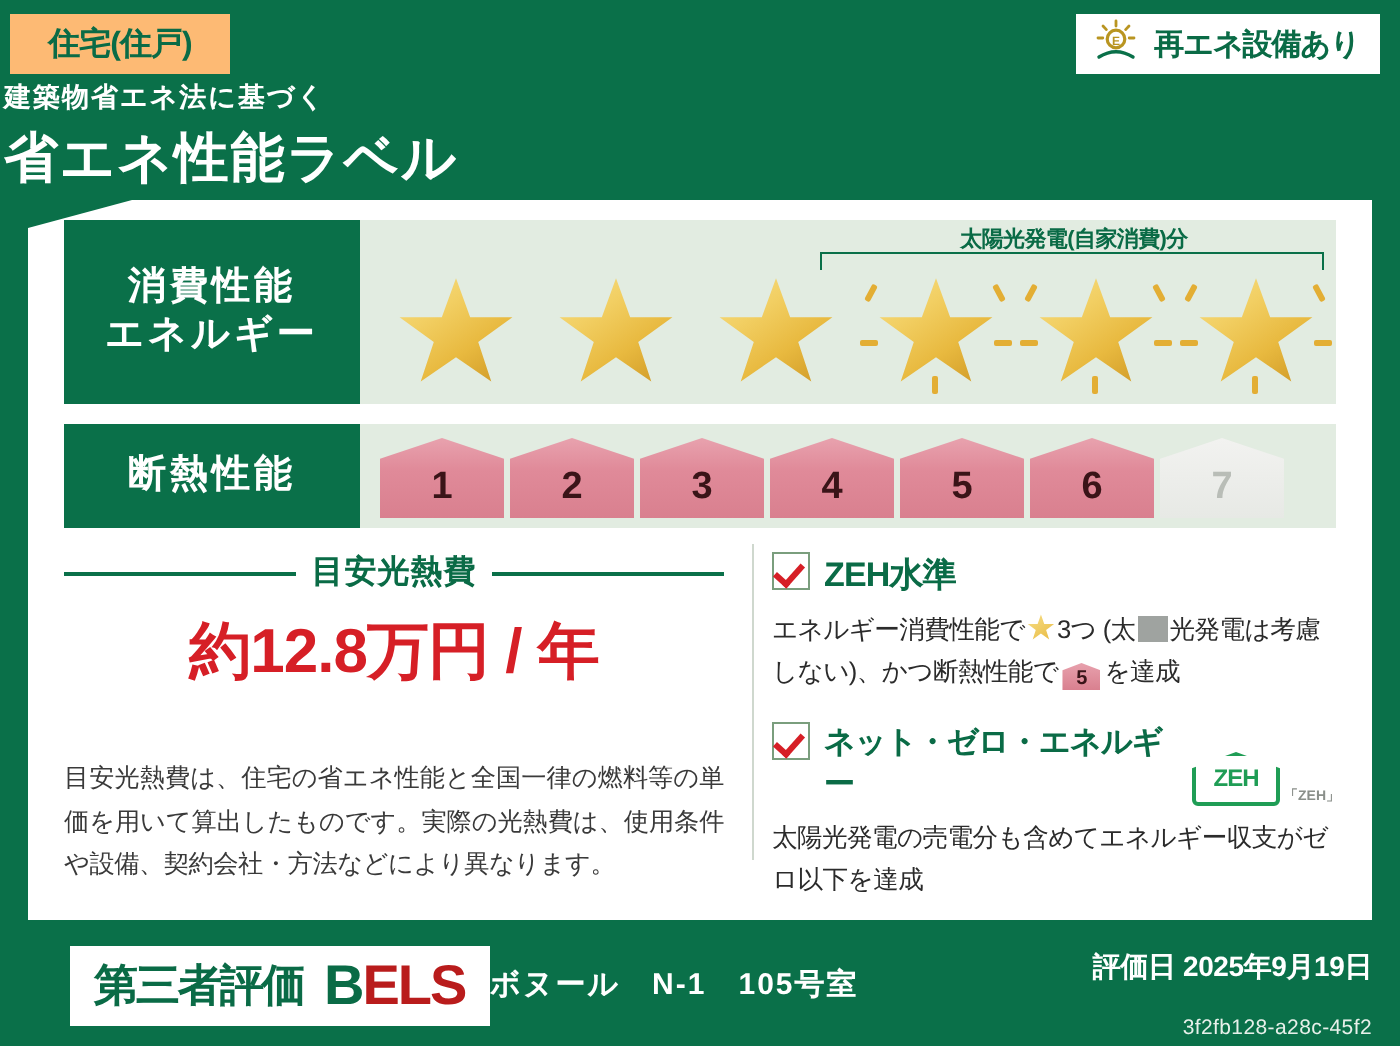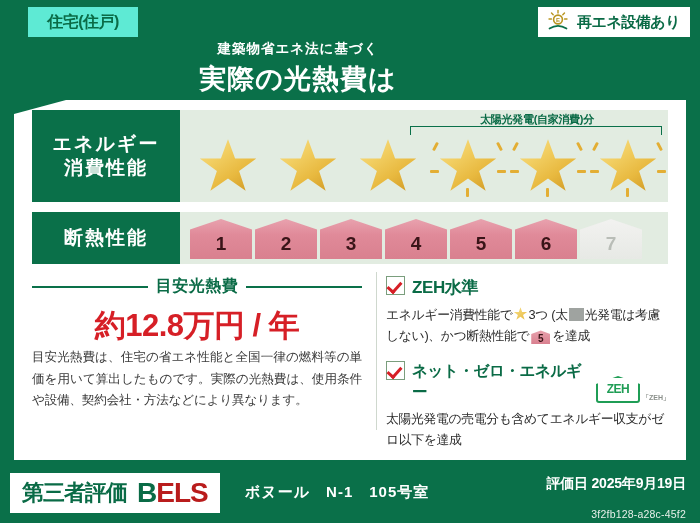--- a/index.html
+++ b/index.html
@@ -6,33 +6,33 @@
   body{
     width:700px;height:523px;overflow:hidden;
     background:#0a7049;
     font-family:"Liberation Sans","DejaVu Sans",sans-serif;
     -webkit-font-smoothing:antialiased;
   }
   .label{position:relative;width:700px;height:523px;background:#0a7049;overflow:hidden;}
 
   
   .cat-chip{
-    position:absolute;left:28px;top:7px;width:110px;height:30px;
-    background:#5eead4;display:flex;align-items:center;justify-content:center;
+    position:absolute;left:5px;top:7px;width:110px;height:30px;
+    background:#fdba74;display:flex;align-items:center;justify-content:center;
     color:#0a6b46;font-size:16px;font-weight:bold;letter-spacing:-.5px;
   }
   
   .re-chip{
     position:absolute;right:10px;top:7px;height:30px;padding:0 10px 0 8px;
     background:#ffffff;display:flex;align-items:center;gap:7px;
   }
   .re-chip .txt{color:#0a6b46;font-size:15px;font-weight:bold;letter-spacing:-.5px;}
 
   
-  .title-wrap{position:absolute;left:12px;top:40px;width:572px;text-align:center;}
+  .title-wrap{position:absolute;left:2px;top:40px;width:572px;}
   .title-sub{color:#ffffff;font-size:13.5px;font-weight:bold;letter-spacing:1px;}
   .title-main{color:#ffffff;font-size:27px;font-weight:bold;letter-spacing:1px;margin-top:3px;}
 
   
   .card{
     position:absolute;left:14px;top:100px;width:672px;height:360px;
     background:#ffffff;
     clip-path:polygon(0 14px, 52px 0, 672px 0, 672px 360px, 0 360px);
   }
   .card-inner{position:absolute;left:0;top:0;width:672px;height:360px;}
@@ -84,21 +84,21 @@
     color:#b9bdb7;filter:drop-shadow(1.5px 2px 0.5px rgba(170,175,168,.35));
   }
 
   
   .cost{position:absolute;left:18px;top:176px;width:330px;}
   .cost-head{display:flex;align-items:center;gap:8px;}
   .cost-head .ln{flex:1;height:2px;background:#0a7049;}
   .cost-head .t{color:#0a6b46;font-size:16px;font-weight:bold;letter-spacing:.5px;white-space:nowrap;}
   .cost-amt{text-align:center;color:#d61f26;font-size:31px;font-weight:bold;margin-top:8px;letter-spacing:-.5px;}
   .cost-note{
-    margin-top:0;color:#3a3a3a;font-size:12.6px;line-height:1.72;
+    margin-top:32px;color:#3a3a3a;font-size:12.6px;line-height:1.72;
     text-align:justify;letter-spacing:-.2px;
   }
 
   
   .zeh{position:absolute;left:372px;top:176px;width:284px;}
   .divider{position:absolute;left:362px;top:172px;width:1px;height:158px;background:#cfd8ce;}
   .zeh-item{margin-bottom:14px;}
   .zeh-head{display:flex;gap:7px;}
   .chk{
     width:17px;height:17px;border:1.6px solid #7a9e7d;background:#fff;
@@ -128,21 +128,21 @@
     width:40px;height:23px;border:2px solid #1f9d55;border-radius:3px;
     clip-path:polygon(50% 0,100% 30%,100% 100%,0 100%,0 30%);
     display:flex;align-items:center;justify-content:center;
     color:#1f9d55;font-size:12px;font-weight:bold;letter-spacing:-.5px;
   }
   .zeh-mark-cap{color:#8a8f8a;font-size:7px;font-weight:bold;}
 
   
   .footer{position:absolute;left:0;bottom:0;width:700px;height:58px;}
   .bels-box{
-    position:absolute;left:10px;top:8px;height:40px;background:#fff;
+    position:absolute;left:35px;top:8px;height:40px;background:#fff;
     display:flex;align-items:center;gap:10px;padding:0 12px;
   }
   .bels-jp{color:#0a6b46;font-size:22px;font-weight:bold;letter-spacing:-1px;}
   .bels-en{font-size:28px;font-weight:bold;letter-spacing:-1px;line-height:1;}
   .bels-en .b{color:#0a6b46;}
   .bels-en .els{color:#b91c1c;}
   .bldg{
     position:absolute;left:245px;top:18px;color:#ffffff;font-size:15px;
     font-weight:bold;letter-spacing:1px;white-space:nowrap;
   }
@@ -170,30 +170,30 @@
         <circle cx="12" cy="10.5" r="4.4" fill="none" stroke="#b99521" stroke-width="1.6"></circle>
         <text x="12" y="13.4" font-size="6" font-weight="bold" fill="#b99521" text-anchor="middle" font-family="Liberation Sans">E</text>
         <path d="M3.5 19.5 Q12 14.2 20.5 19.5" fill="none" stroke="#0a7049" stroke-width="1.7" stroke-linecap="round"></path>
       </svg>
     </span>
     <span class="txt">再エネ設備あり</span>
   </div>
 
   <div class="title-wrap">
     <div class="title-sub">建築物省エネ法に基づく</div>
-    <div class="title-main">実際の光熱費は</div>
+    <div class="title-main">省エネ性能ラベル</div>
   </div>
 
   <div class="card">
     <div class="card-inner">
 
       <div class="perf-row r1">
         <div class="perf-key">
+          <span>消費性能</span>
           <span>エネルギー</span>
-          <span>消費性能</span>
         </div>
         <div class="perf-val">
           <div class="bracket-lbl">太陽光発電(自家消費)分</div>
           <div class="bracket"></div>
           <div class="stars">
             <div class="star-cell">
                 <div class="star"></div>
               </div>
             <div class="star-cell">
                 <div class="star"></div>

